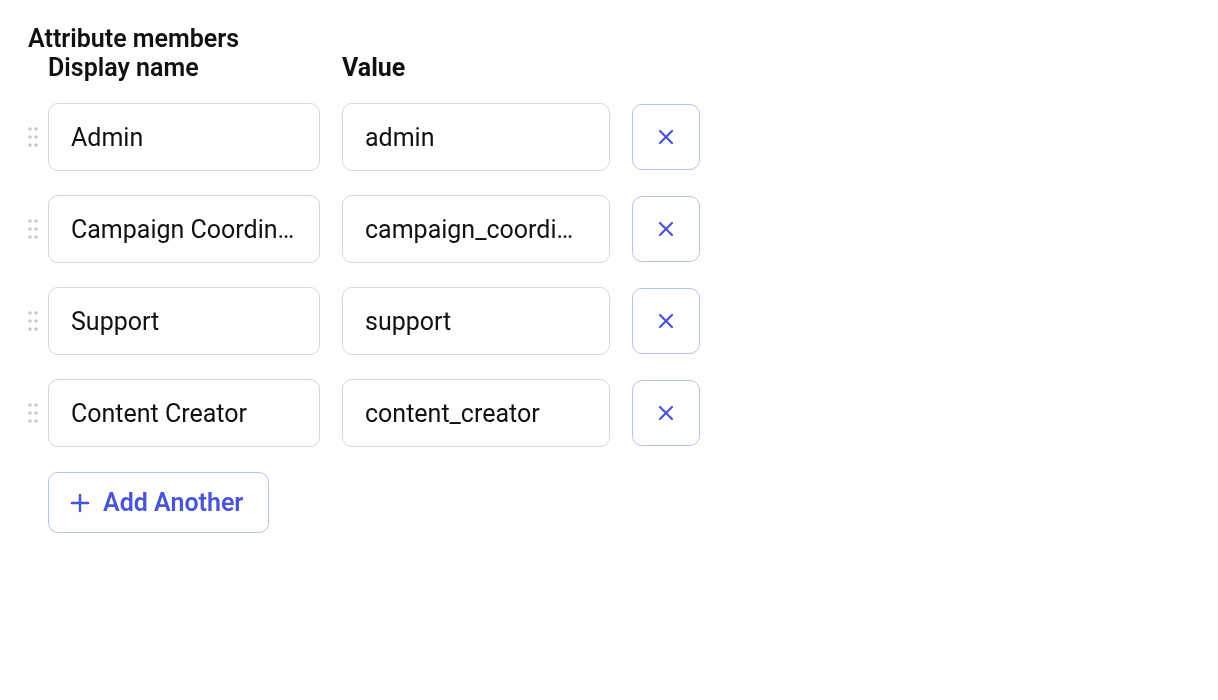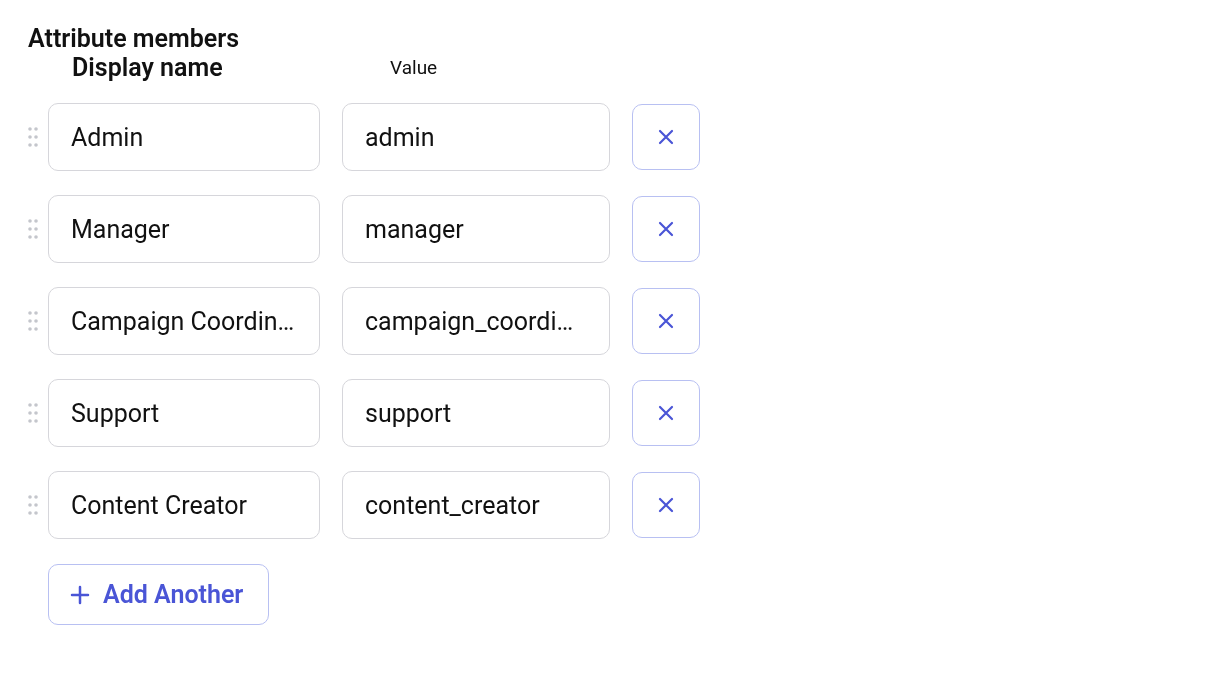--- a/index.html
+++ b/index.html
@@ -29,37 +29,36 @@
       font-size: 25px;
       padding-top: 2px;
     }
     .fields-col {
       flex: 1;
     }
     .headers {
       display: flex;
       align-items: center;
       margin-bottom: 20px;
-      gap: 24px;
     }
     .headers .drag-spacer {
       width: 20px;
       flex-shrink: 0;
     }
     .headers .col-display {
       width: 272px;
       margin-right: 22px;
       font-weight: 600;
       font-size: 25px;
     }
     .headers .col-value {
       width: 268px;
       margin-right: 22px;
-      font-weight: 400;
-      font-size: 19px;
+      font-weight: 700;
+      font-size: 25px;
     }
     .rows {
       display: flex;
       flex-direction: column;
       gap: 22px;
     }
     .member-row {
       display: flex;
       align-items: center;
       height: 70px;
@@ -168,39 +167,20 @@
     <div class="drag-handle">
       <svg width="10" height="22" viewBox="0 0 10 22" fill="none">
         <circle cx="2" cy="3" r="1.8" fill="#c4c6cc"></circle>
         <circle cx="8" cy="3" r="1.8" fill="#c4c6cc"></circle>
         <circle cx="2" cy="11" r="1.8" fill="#c4c6cc"></circle>
         <circle cx="8" cy="11" r="1.8" fill="#c4c6cc"></circle>
         <circle cx="2" cy="19" r="1.8" fill="#c4c6cc"></circle>
         <circle cx="8" cy="19" r="1.8" fill="#c4c6cc"></circle>
       </svg>
     </div>
-    <input class="text-input input-display" value="Manager" style="">
-    <input class="text-input input-value" value="manager" style="">
-    <button class="remove-btn">
-      <svg width="20" height="20" viewBox="0 0 20 20" fill="none">
-        <path d="M4 4L16 16M16 4L4 16" stroke="#4a55d6" stroke-width="2.2" stroke-linecap="round"></path>
-      </svg>
-    </button>
-  </div>
-        <div class="member-row">
-    <div class="drag-handle">
-      <svg width="10" height="22" viewBox="0 0 10 22" fill="none">
-        <circle cx="2" cy="3" r="1.8" fill="#c4c6cc"></circle>
-        <circle cx="8" cy="3" r="1.8" fill="#c4c6cc"></circle>
-        <circle cx="2" cy="11" r="1.8" fill="#c4c6cc"></circle>
-        <circle cx="8" cy="11" r="1.8" fill="#c4c6cc"></circle>
-        <circle cx="2" cy="19" r="1.8" fill="#c4c6cc"></circle>
-        <circle cx="8" cy="19" r="1.8" fill="#c4c6cc"></circle>
-      </svg>
-    </div>
     <input class="text-input input-display" value="Campaign Coordinator" style="">
     <input class="text-input input-value" value="campaign_coordinator" style="">
     <button class="remove-btn">
       <svg width="20" height="20" viewBox="0 0 20 20" fill="none">
         <path d="M4 4L16 16M16 4L4 16" stroke="#4a55d6" stroke-width="2.2" stroke-linecap="round"></path>
       </svg>
     </button>
   </div>
         <div class="member-row">
     <div class="drag-handle">

